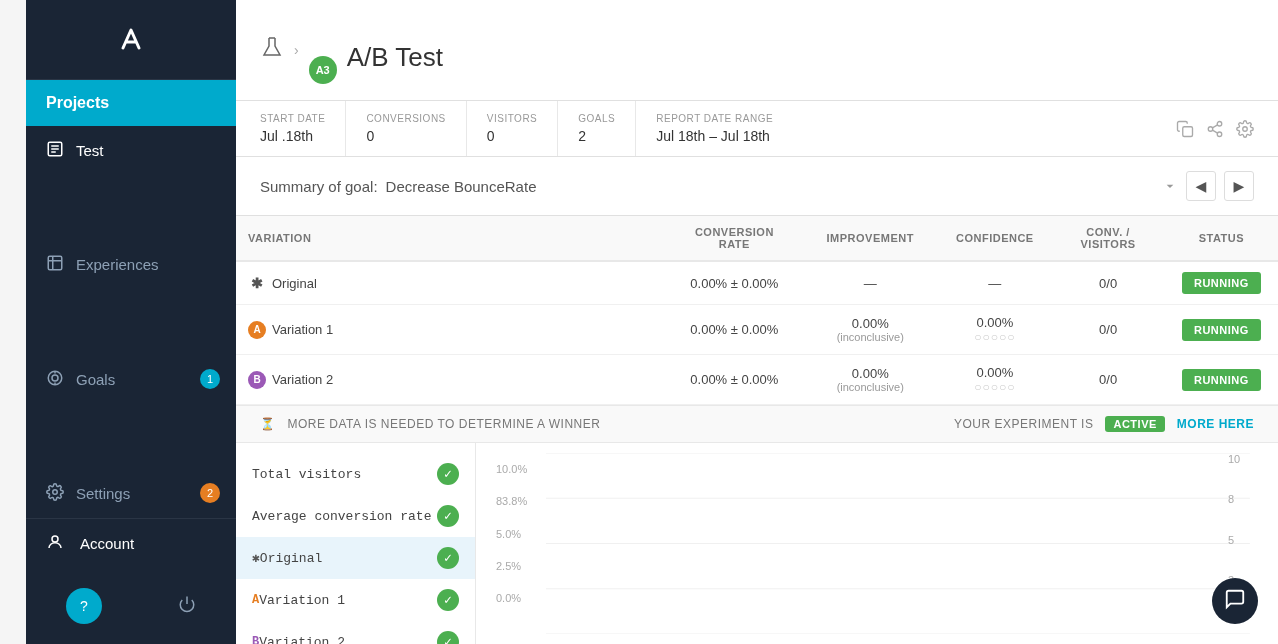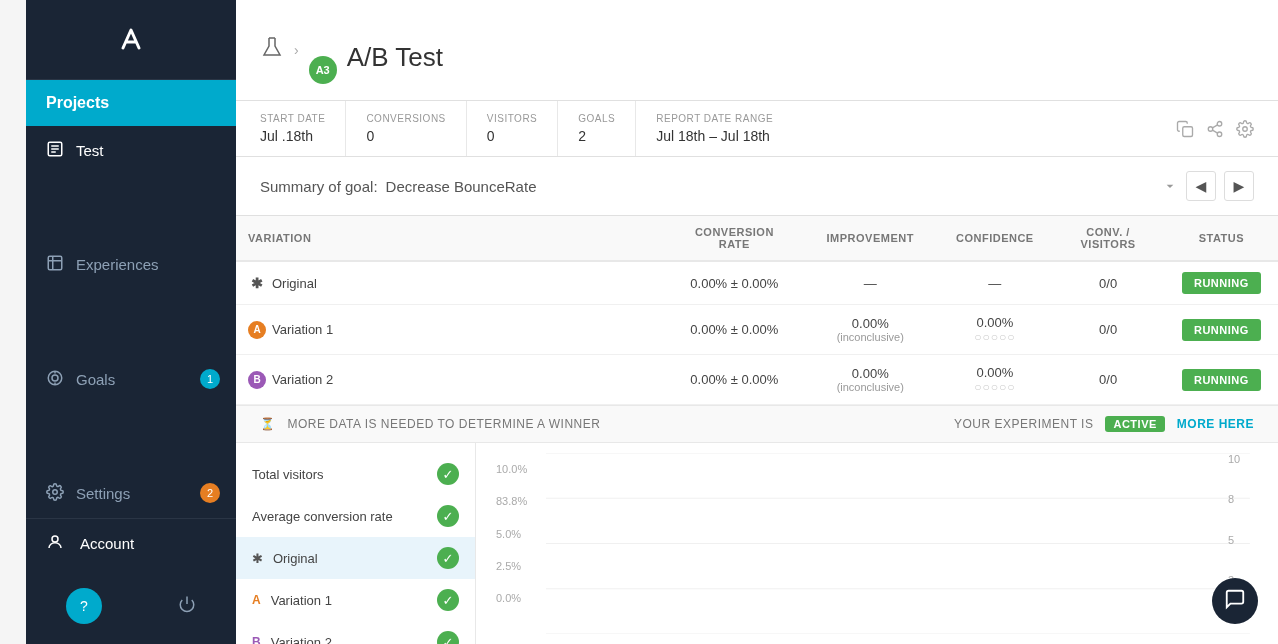--- a/index.html
+++ b/index.html
@@ -299,24 +299,25 @@
     .chart-legend {
       width: 240px;
       padding: 10px 0;
       border-right: 1px solid #e8e8e8;
       flex-shrink: 0;
     }
     .legend-item {
       display: flex;
       align-items: center;
       padding: 10px 16px;
-      gap: 10px;
+      gap: 0;
       font-size: 13px;
       color: #444;
       cursor: pointer;
+      font-family: Liberation Mono, monospace;
     }
     .legend-item.active-row { background: #e8f4fb; }
     .legend-check {
       width: 22px; height: 22px;
       border-radius: 50%;
       background: #4caf50;
       display: flex; align-items: center; justify-content: center;
       color: #fff;
       font-size: 13px;
       flex-shrink: 0;

